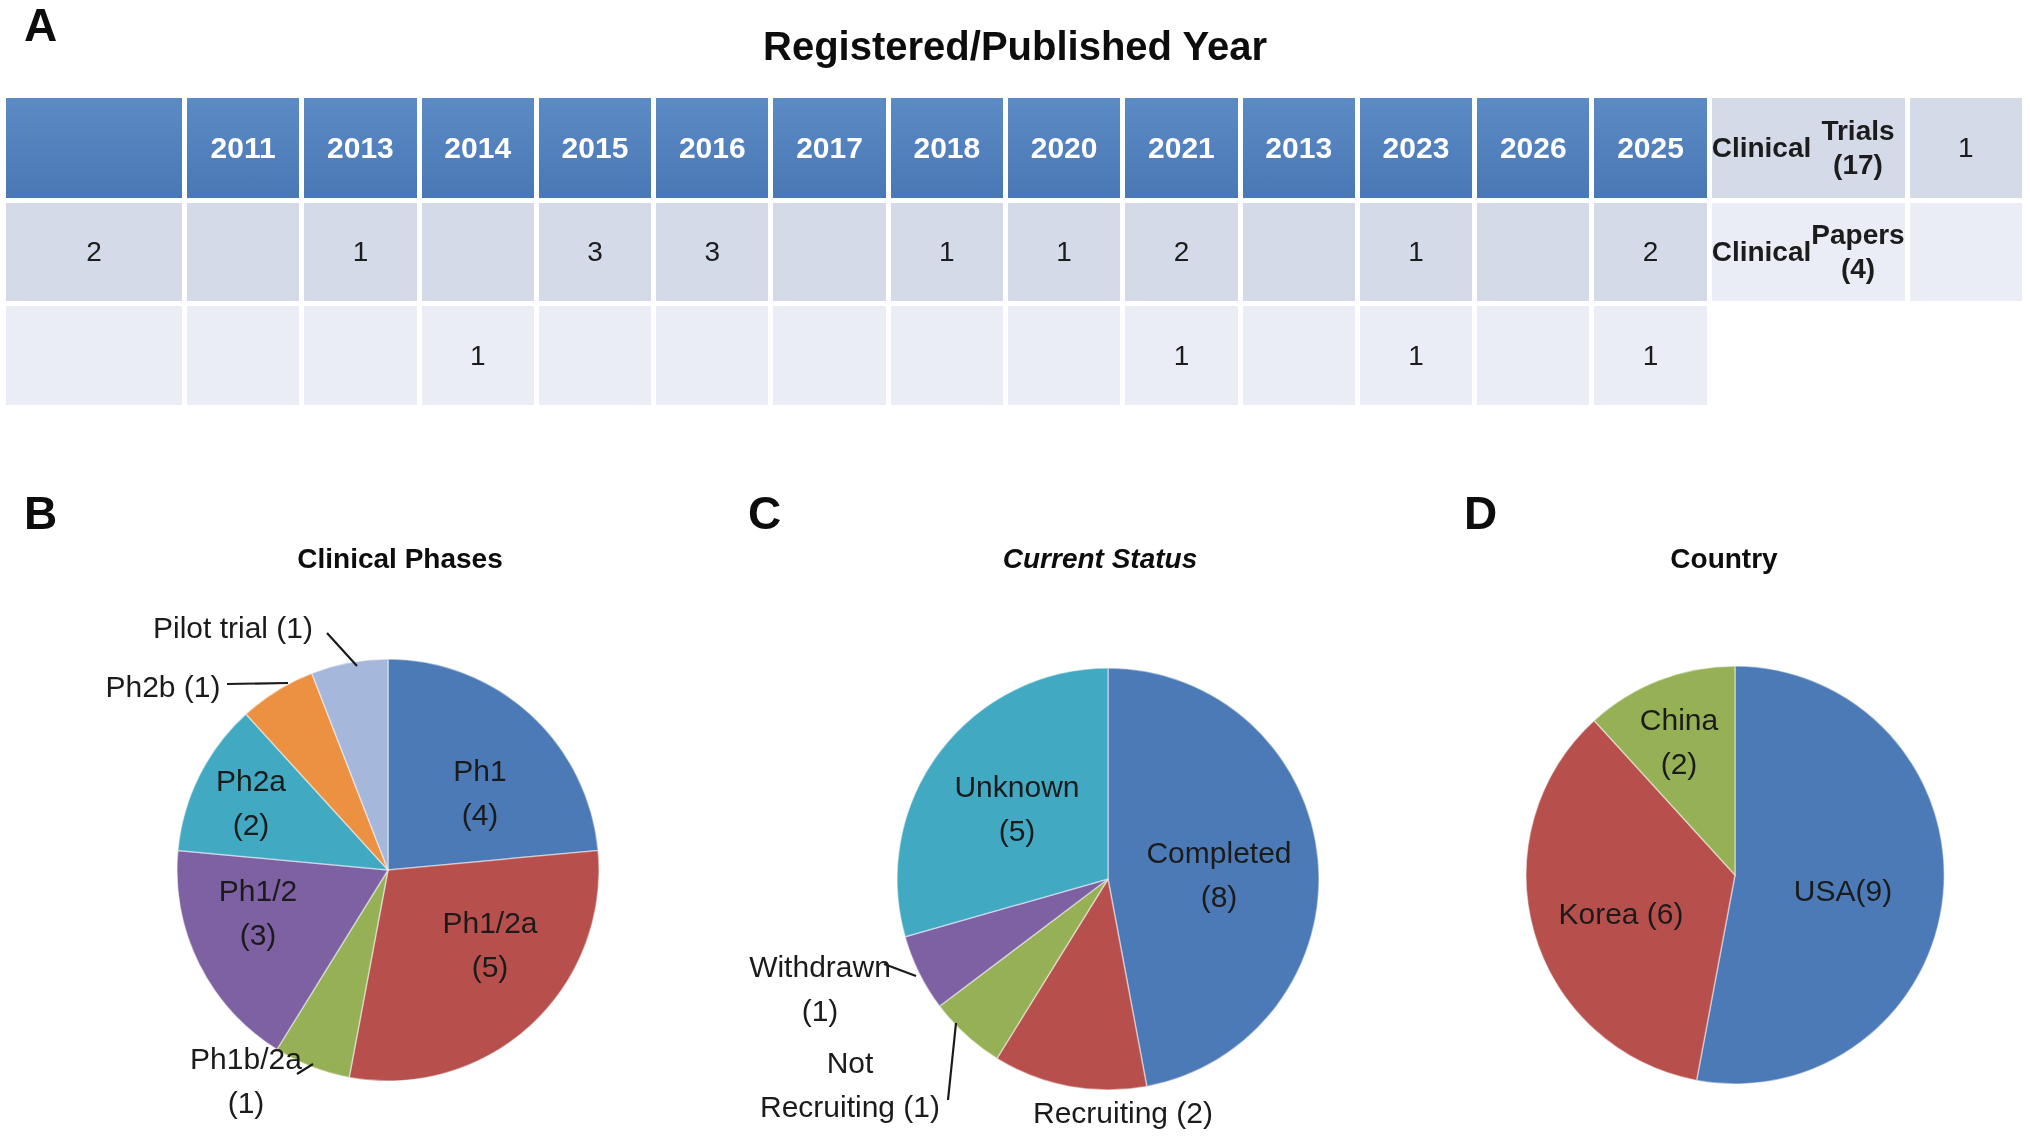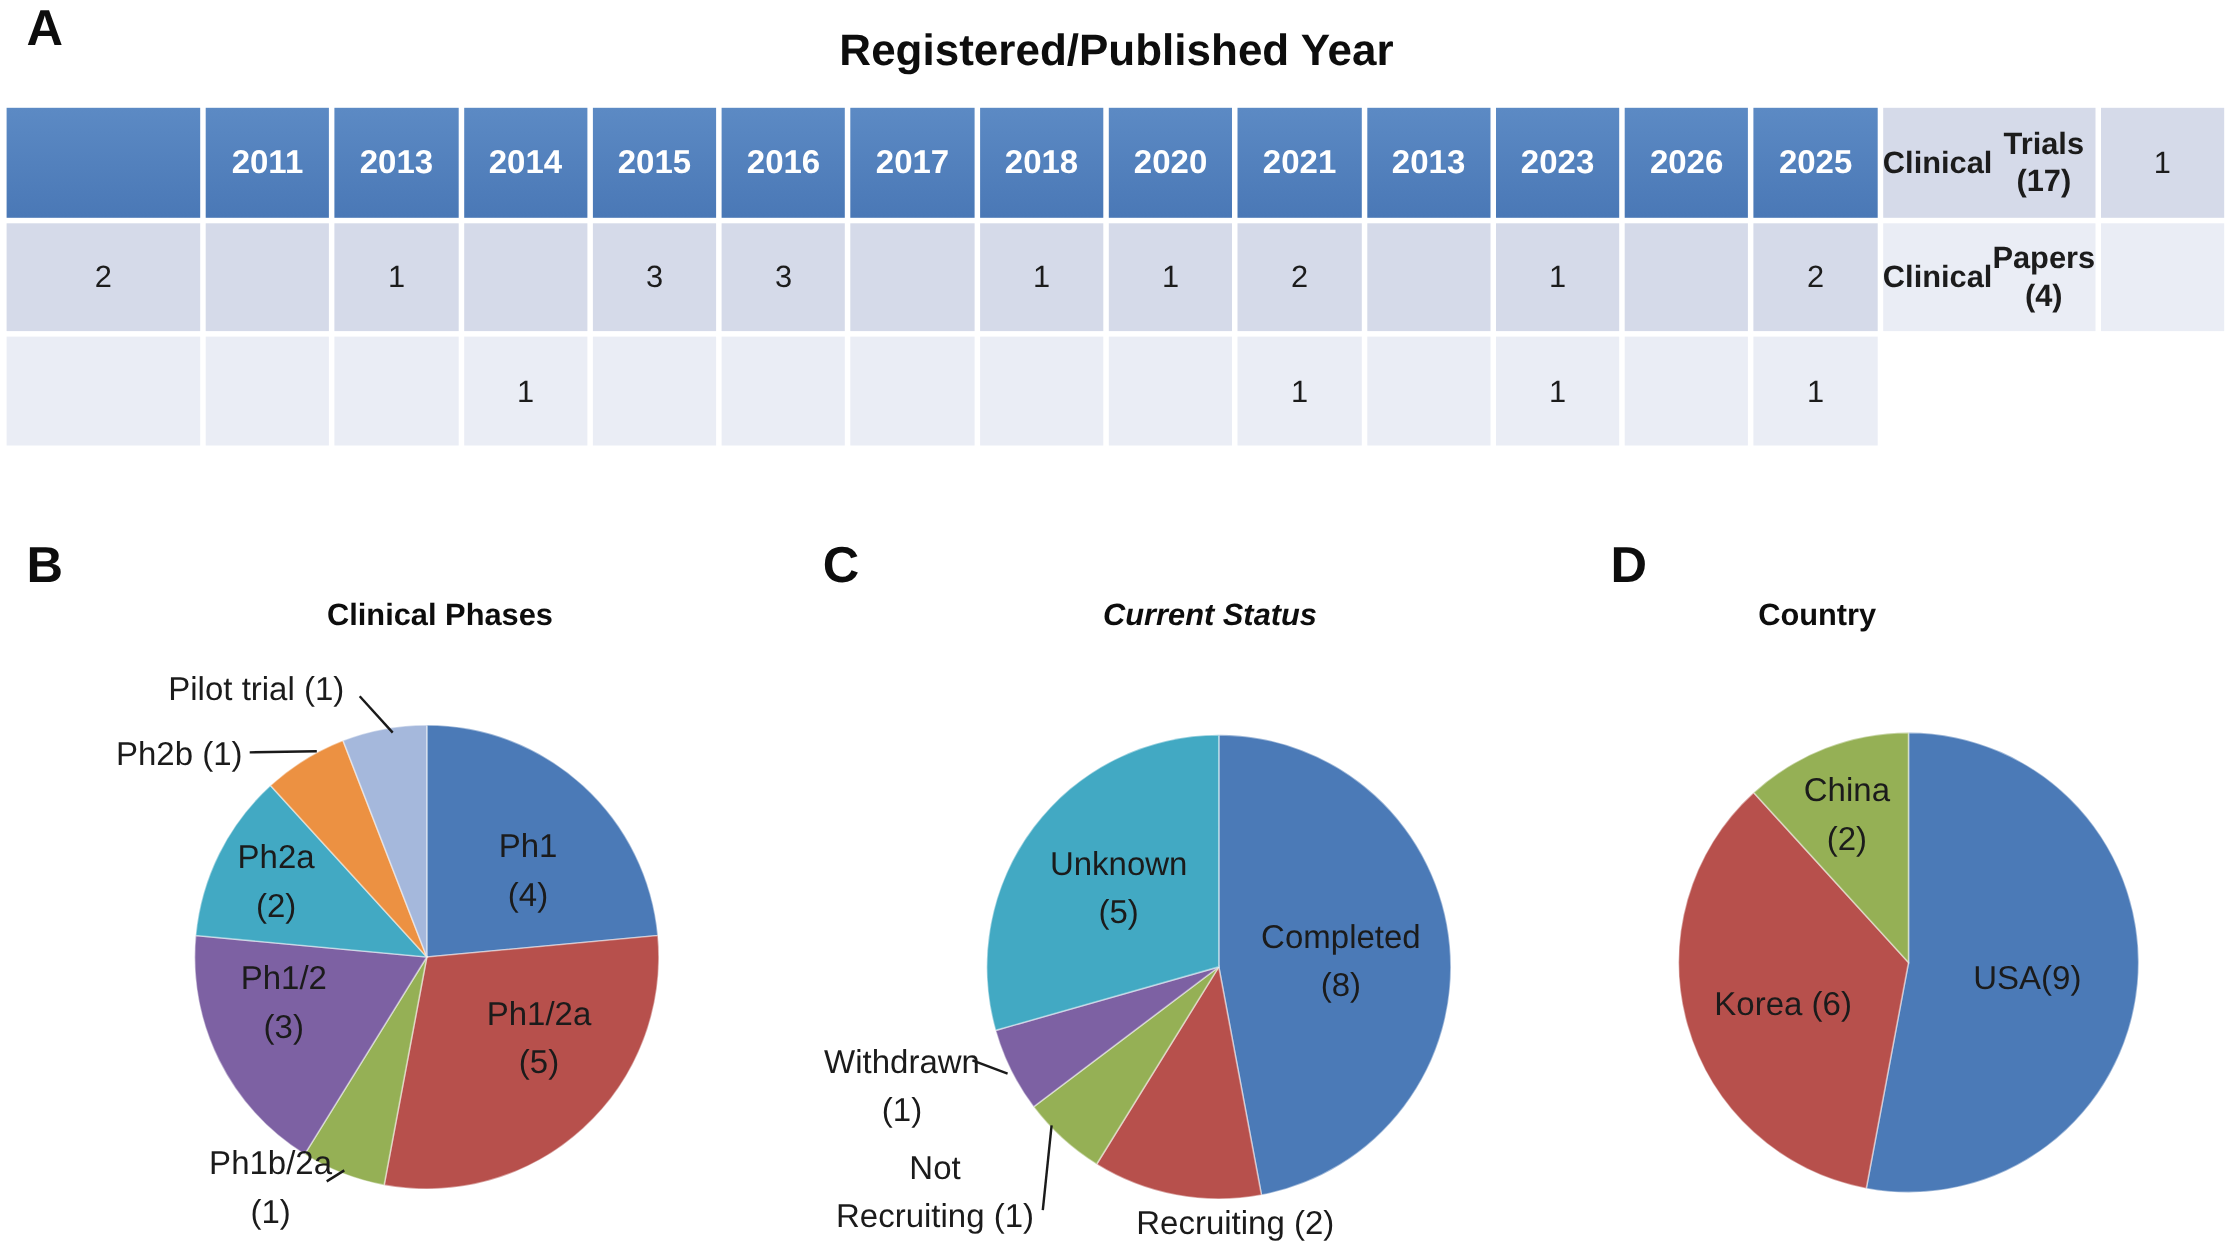--- a/index.html
+++ b/index.html
@@ -12,21 +12,21 @@
   #letter-c { left:748px; top:490px; }
   #letter-d { left:1464px; top:490px; }
 
   .fig-title { position:absolute; left:0; top:24px; width:2030px; text-align:center;
                font-size:40px; font-weight:bold; color:#0d0d0d; }
 
   .pie-title { position:absolute; top:543px; width:600px; text-align:center;
                font-size:28px; font-weight:bold; color:#0d0d0d; }
   #pie-title-b { left:100px; }
   #pie-title-c { left:800px;font-style:italic; }
-  #pie-title-d { left:1352px; }
+  #pie-title-d { left:1424px; }
 
   .year-table { position:absolute; left:6px; top:98px; width:2016px;
                 display:grid; grid-template-columns:176px repeat(15, 1fr);
                 grid-template-rows:100px 98px 99px; gap:5px; }
   .cell { display:flex; align-items:center; justify-content:center; }
   .hcell { background:linear-gradient(180deg, #5word 0%, #4a78b6 100%);
            background:linear-gradient(180deg, #5c8ac4 0%, #4a78b6 100%);
            color:#ffffff; font-weight:bold; font-size:30px; }
   .r1 { background:#d5dae9; }
   .r2 { background:#eaedf5; }

